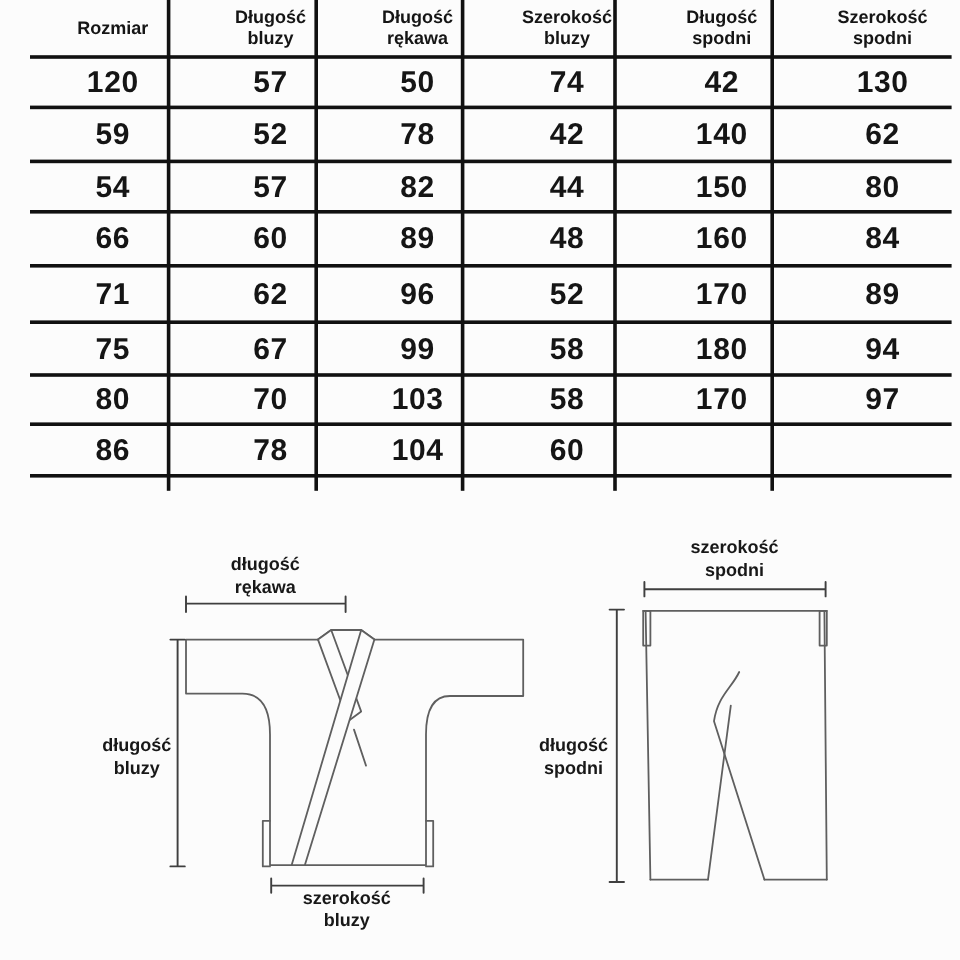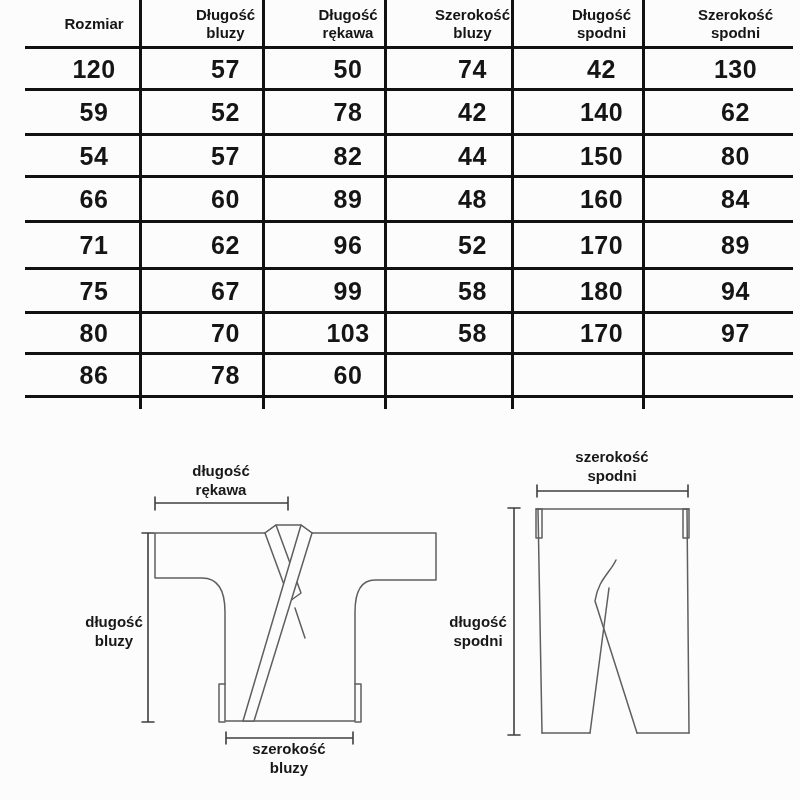--- a/index.html
+++ b/index.html
@@ -145,20 +145,21 @@
     <div class="cell td">94</div>
     <div class="cell td">80</div>
     <div class="cell td">70</div>
     <div class="cell td">103</div>
     <div class="cell td">58</div>
 
     <div class="cell td">170</div>
     <div class="cell td">97</div>
     <div class="cell td">86</div>
     <div class="cell td">78</div>
+    <div class="cell td">104</div>
     <div class="cell td">60</div>
   </div>
 
   <div class="hline" style="top:46px"></div>
   <div class="hline" style="top:88px"></div>
   <div class="hline" style="top:133px"></div>
   <div class="hline" style="top:175px"></div>
   <div class="hline" style="top:220px"></div>
   <div class="hline" style="top:267px"></div>
   <div class="hline" style="top:311px"></div>

